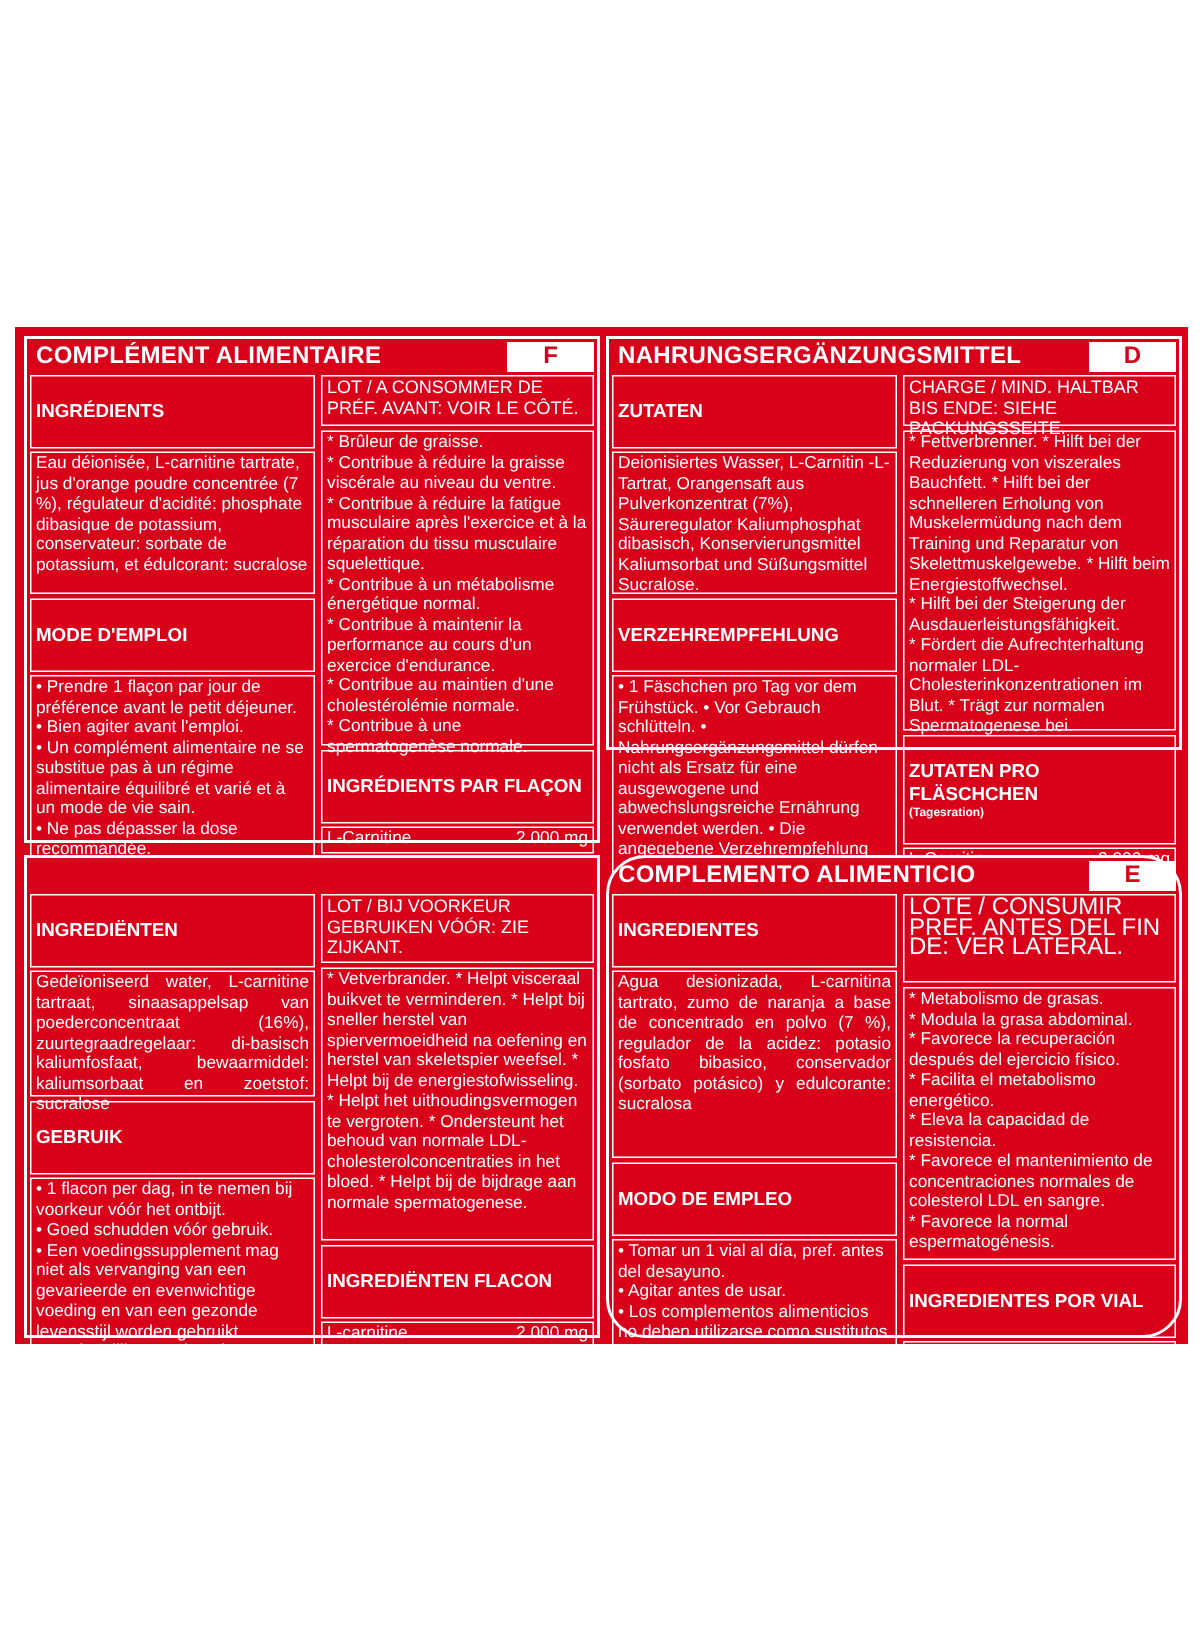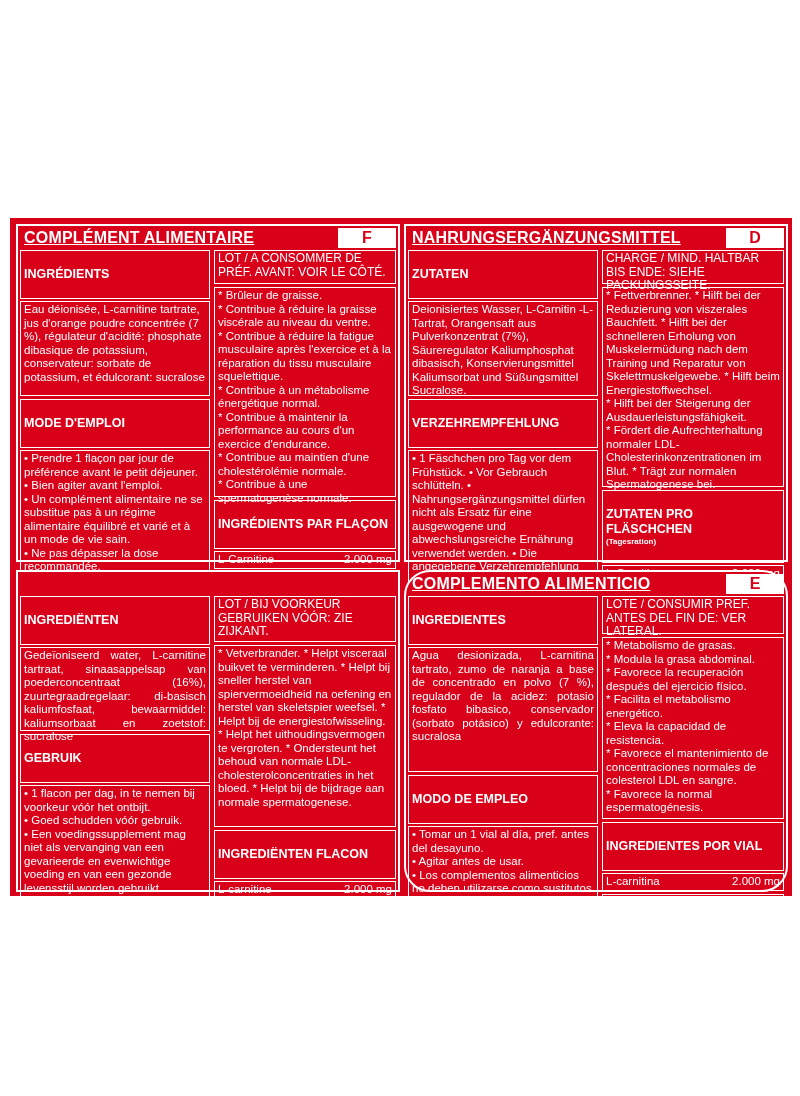--- a/index.html
+++ b/index.html
@@ -1,24 +1,24 @@
 <!DOCTYPE html>
 <html><head>
 <meta charset="utf-8">
 <style>
   html,body{margin:0;padding:0;background:#ffffff;}
   body{width:800px;height:1096px;position:relative;overflow:hidden;font-family:"Liberation Sans",sans-serif;}
   .sheet{position:absolute;left:10px;top:218px;width:782px;height:678px;background:#d9001a;border:2px solid #d9001a;box-sizing:border-box;}
   .panel{position:absolute;background:#d9001a;border:2px solid #ffffff;box-sizing:border-box;color:#fff;}
   .p-f{left:4px;top:4px;width:384px;height:338px;}
-  .p-d{left:392px;top:4px;width:384px;height:338px;}
+  .p-d{left:392px;top:4px;width:384px;height:276px;}
   .p-nl{left:4px;top:350px;width:384px;height:322px;}
   .p-e{left:392px;top:350px;width:384px;height:322px;border-radius:26px;}
   .title-bar{position:absolute;left:2px;top:2px;right:2px;height:20px;display:flex;}
-  .title{flex:1;font-weight:bold;font-size:16px;line-height:20px;padding-left:4px;white-space:nowrap;overflow:hidden;letter-spacing:0.2px;text-decoration:underline;}
+  .title{flex:1;font-weight:bold;font-size:16px;line-height:20px;padding-left:4px;white-space:nowrap;overflow:hidden;letter-spacing:0.2px;}
   .code{width:58px;background:#fff;color:#d9001a;font-weight:bold;font-size:16px;line-height:20px;text-align:center;}
   .col-left{position:absolute;left:2px;top:24px;width:190px;bottom:2px;}
   .col-right{position:absolute;left:196px;top:24px;right:2px;bottom:2px;}
   .box{border:1.5px solid #fff;box-sizing:border-box;margin-bottom:3px;padding:1px 3px;font-size:11.5px;line-height:13.5px;}
   .hdr{border:1.5px solid #fff;box-sizing:border-box;margin-bottom:2px;padding:16px 3px;font-weight:bold;font-size:12.5px;line-height:15px;}
   .txt{white-space:pre-line;}
   .row{display:flex;justify-content:space-between;}
   .bold{font-weight:bold;}
   .sub{font-size:8px;line-height:9px;font-weight:bold;display:block;}
 </style>
@@ -123,21 +123,21 @@
       <div class="box" style="height:125px;text-align:justify;">Agua desionizada, L-carnitina tartrato, zumo de naranja a base de concentrado en polvo (7 %), regulador de la acidez: potasio fosfato bibasico, conservador (sorbato potásico) y edulcorante: sucralosa</div>
       <div class="hdr">MODO DE EMPLEO</div>
       <div class="box txt" style="height:174px;">• Tomar un 1 vial al día, pref. antes del desayuno.
 • Agitar antes de usar.
 • Los complementos alimenticios no deben utilizarse como sustitutos de una dieta equilibrada.
 • No superar la dosis diaria recomendada.
 • Mantener en lugar seco, fresco y en ausencia de luz.
 • Mantener fuera del alcance de los niños.</div>
     </div>
     <div class="col-right">
-      <div class="box" style="height:38px;font-size:12px;">LOTE / CONSUMIR PREF. ANTES DEL FIN DE: VER LATERAL.</div>
+      <div class="box" style="height:59px;font-size:16px;">LOTE / CONSUMIR PREF. ANTES DEL FIN DE: VER LATERAL.</div>
       <div class="box txt" style="height:182px;">* Metabolismo de grasas.
 * Modula la grasa abdominal.
 * Favorece la recuperación después del ejercicio físico.
 * Facilita el metabolismo energético.
 * Eleva la capacidad de resistencia.
 * Favorece el mantenimiento de concentraciones normales de colesterol LDL en sangre.
 * Favorece la normal espermatogénesis.</div>
       <div class="hdr">INGREDIENTES POR VIAL</div>
       <div class="box row">
         <span>L-carnitina</span>

